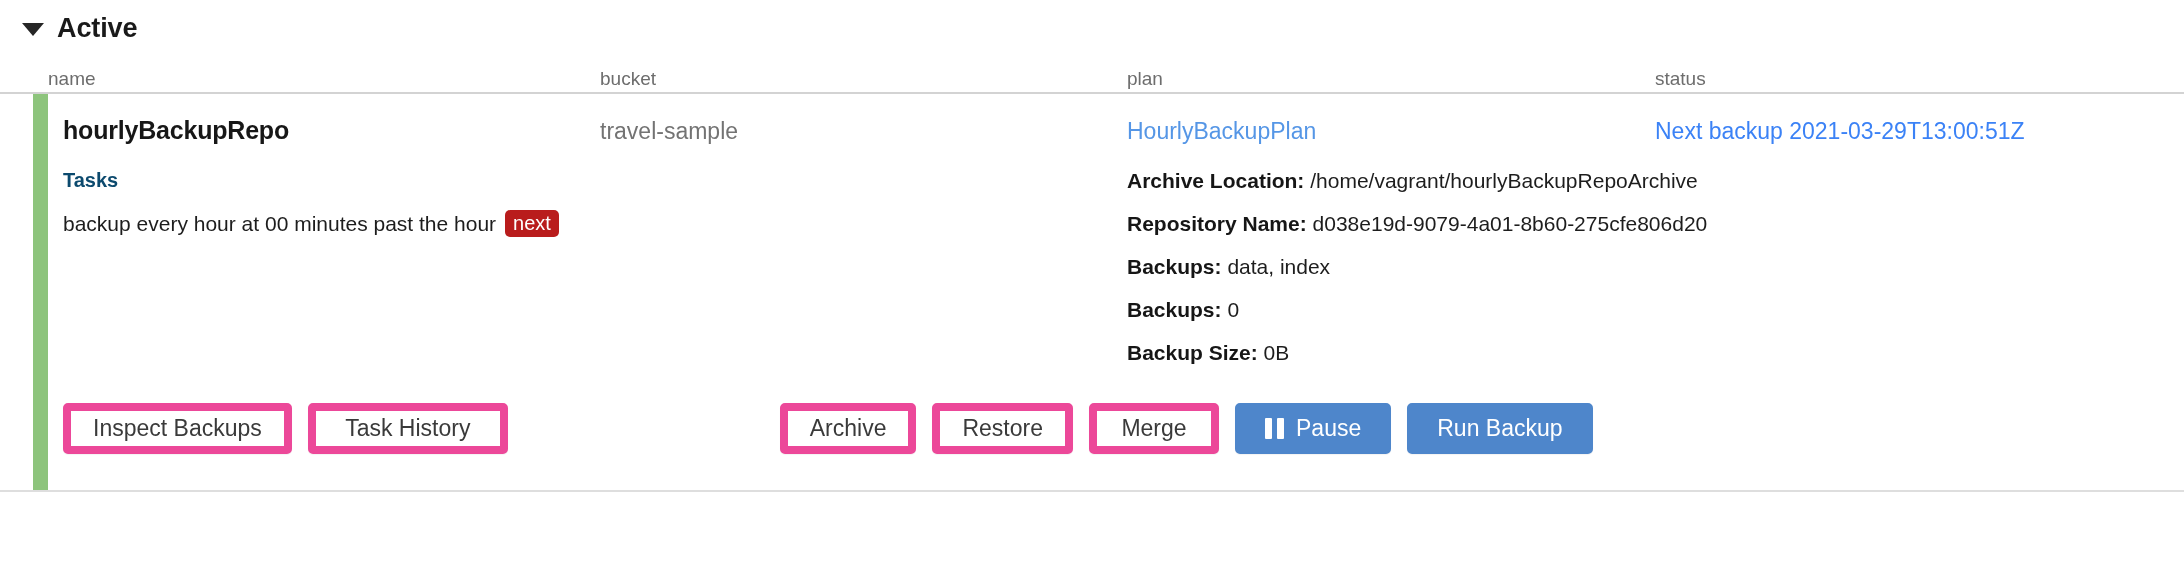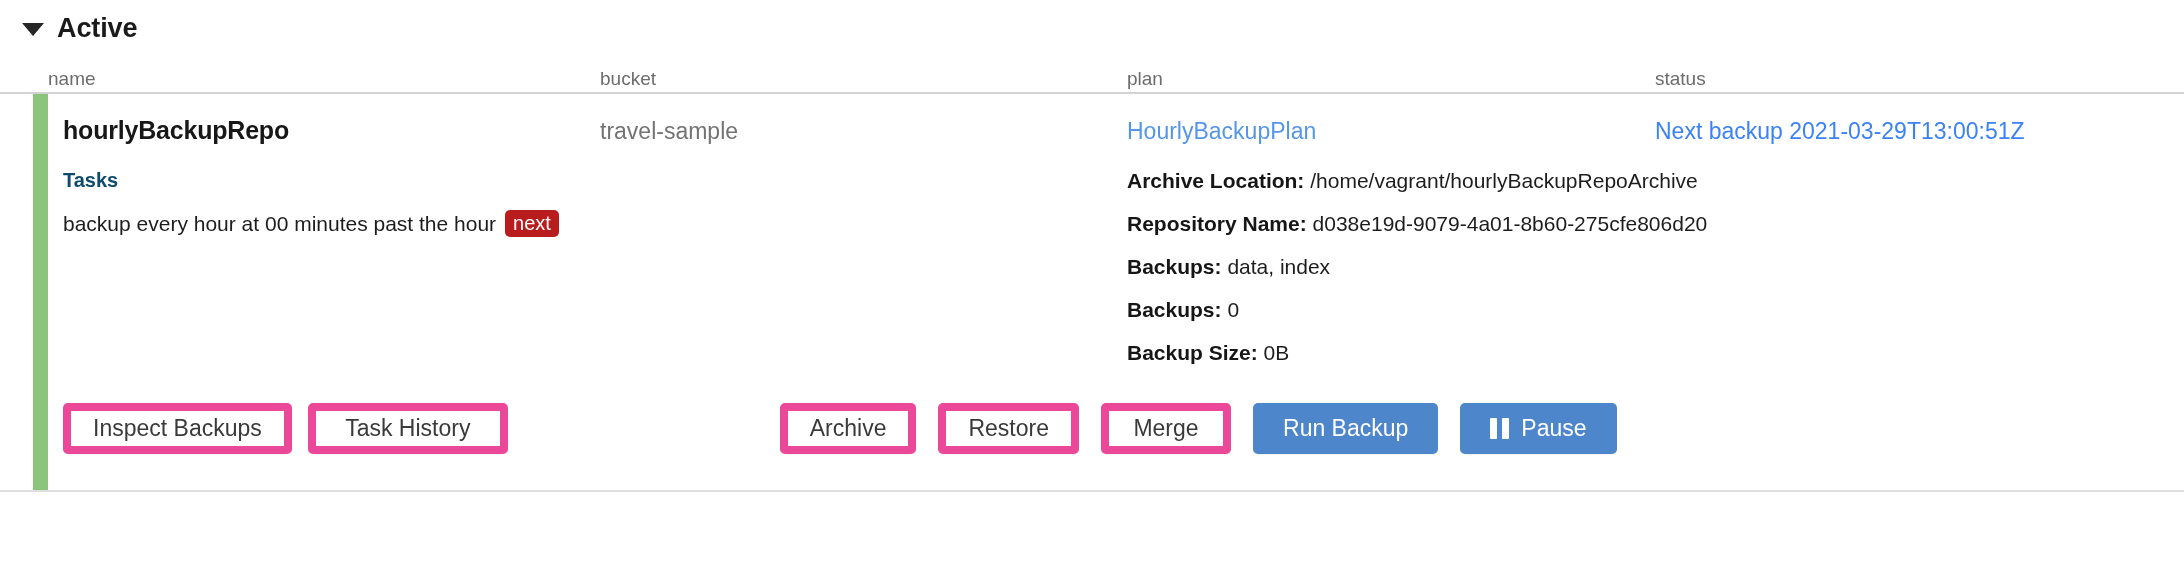--- a/index.html
+++ b/index.html
@@ -149,21 +149,21 @@
   .meta-label { font-weight: 700; color: #161616; }
 
   
   .btn-bar {
     display: flex;
     align-items: center;
     padding-left: 15px;
     margin-top: 38px;
   }
   .btn-left  { display: flex; gap: 16px; }
-  .btn-right { display: flex; gap: 22px; margin-left: 272px; }
+  .btn-right { display: flex; gap: 16px; margin-left: 272px; }
 
   .btn {
     font-family: "Liberation Sans", sans-serif;
     font-size: 23px;
     color: #3a3a3a;
     background: #ffffff;
     border: 8px solid #ec4899;
     border-radius: 5px;
     height: 51px;
     padding: 0 22px;
@@ -262,26 +262,26 @@
 
       <div class="btn-bar">
         <div class="btn-left">
           <button class="btn wide">Inspect Backups</button>
           <button class="btn wide">Task History</button>
         </div>
         <div class="btn-right">
           <button class="btn">Archive</button>
           <button class="btn">Restore</button>
           <button class="btn">Merge</button>
-          <button class="btn primary">Run Backup</button>
           <button class="btn primary pause">
             <span class="pause-icon">
                 <span></span>
                 <span></span>
               </span>
             <span>Pause</span>
           </button>
+          <button class="btn primary">Run Backup</button>
         </div>
       </div>
 
     </div>
   </div>
 </div>
 
 </body></html>

